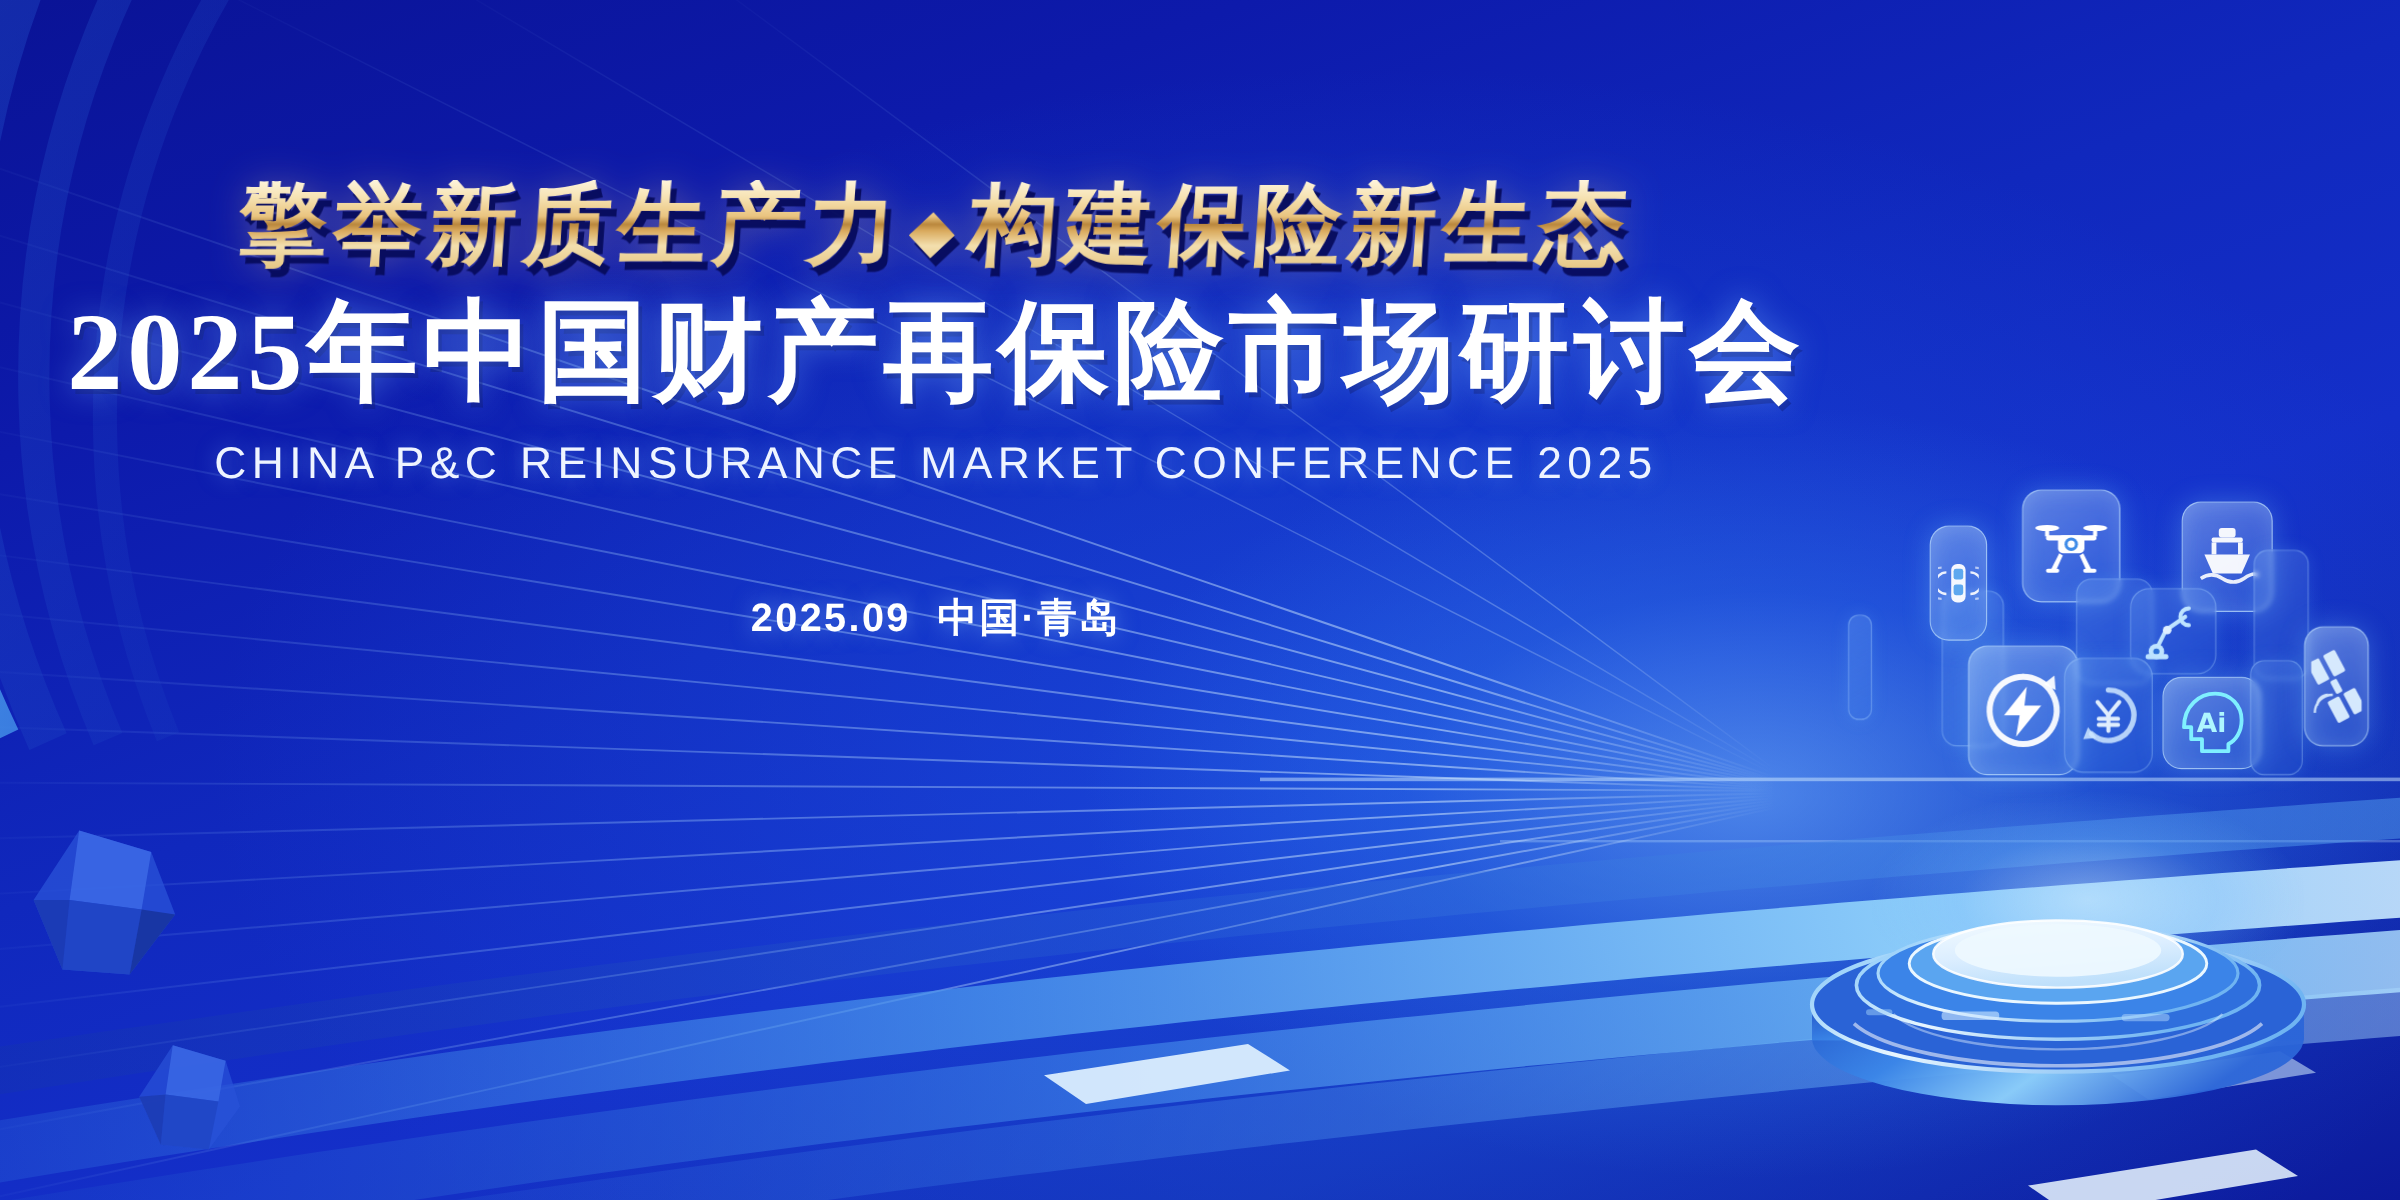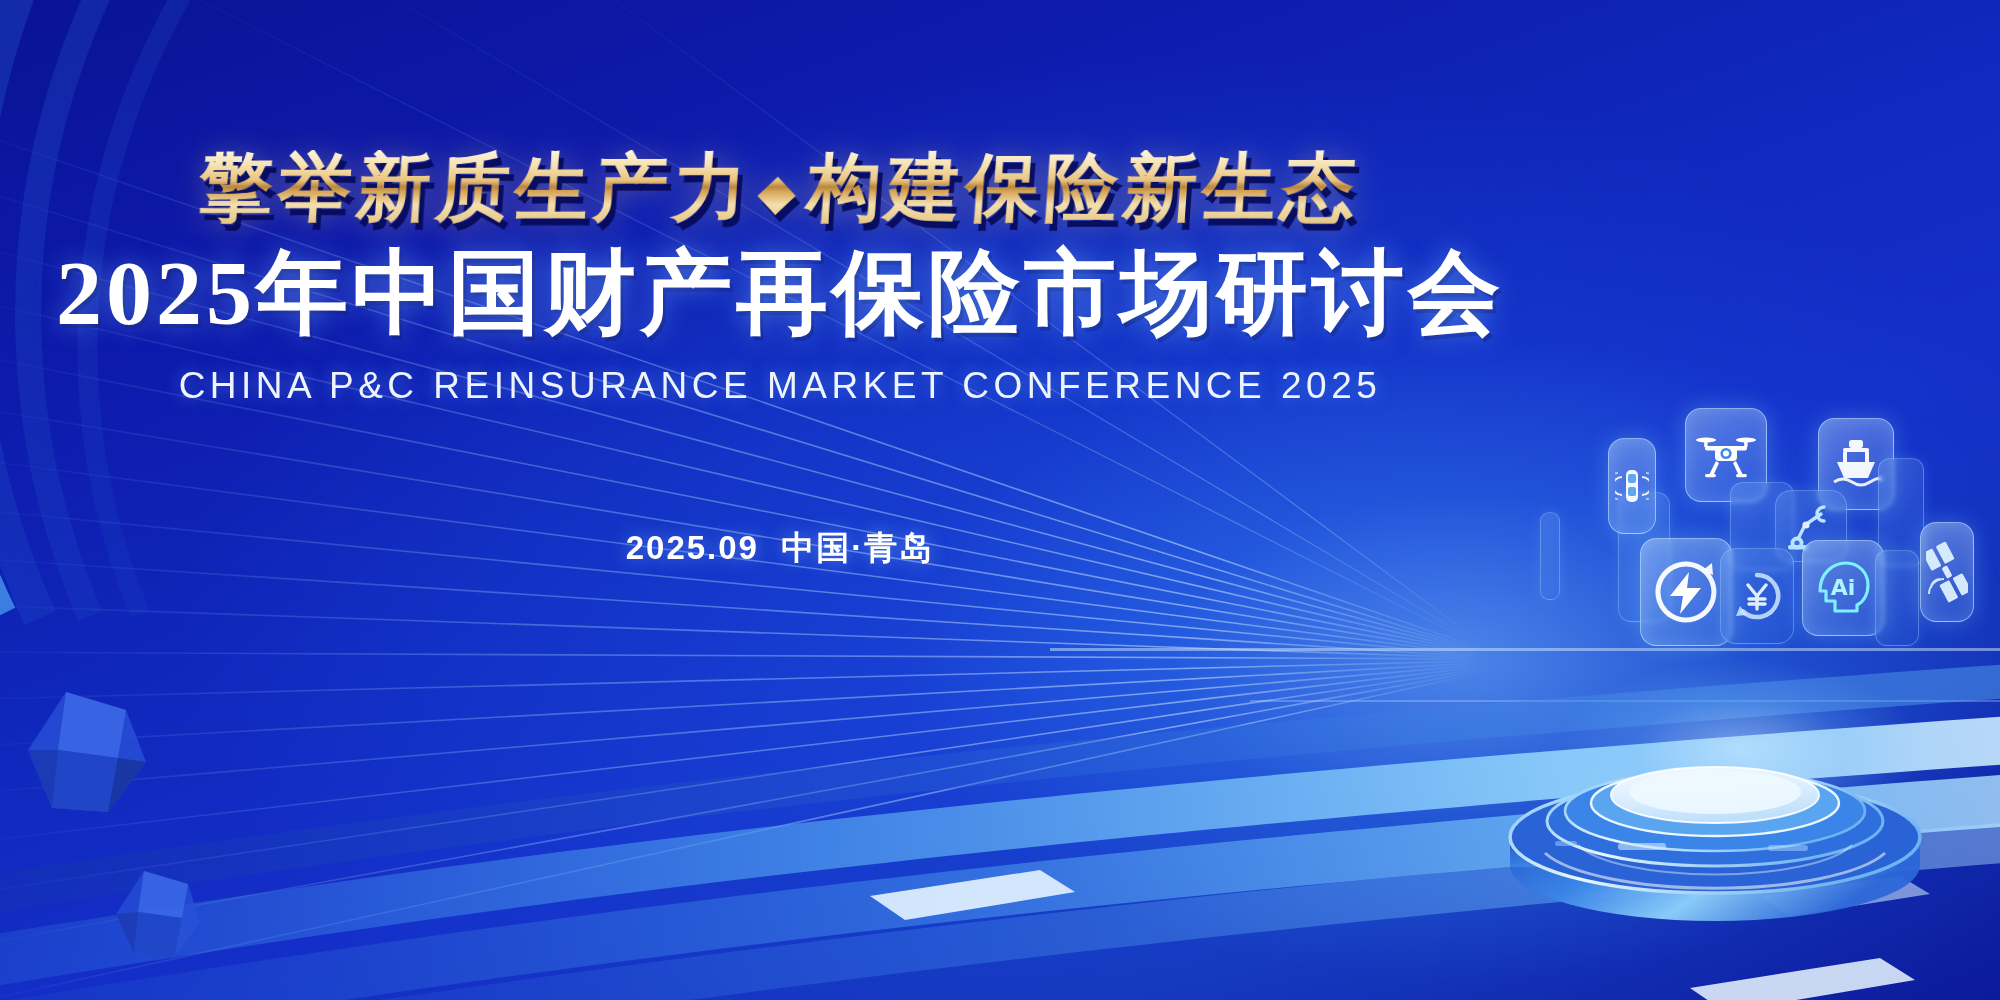--- a/index.html
+++ b/index.html
@@ -60,21 +60,21 @@
     white-space:nowrap;
   }
   .subtitle{
     margin-top:20px;
     font-size:37px;font-weight:400;letter-spacing:4.5px;
     color:#eef4ff;
     text-shadow:0 0 16px rgba(120,180,255,.5);
     white-space:nowrap;
   }
   .dateline{
-    margin-top:119px;
+    margin-top:86px;
     font-size:33px;font-weight:700;letter-spacing:2px;
     color:#ffffff;
     text-shadow:0 0 18px rgba(140,195,255,.55);
     white-space:nowrap;
   }
 
   
   .cluster{position:absolute;left:1530px;top:400px;width:470px;height:380px;}
   .card{
     position:absolute;
@@ -333,21 +333,21 @@
         <g stroke="#eaf6ff" stroke-width="3.4" stroke-linecap="round" opacity=".95">
           <path d="M16,15 L25,26"></path>
           <path d="M34,15 L25,26"></path>
           <path d="M25,26 L25,39"></path>
           <path d="M17,29 L33,29"></path>
           <path d="M17,34 L33,34"></path>
         </g>
       </svg>
     </div>
 
-    <div class="card" style="left:272px;top:140px;width:82px;height:96px;">
+    <div class="card" style="left:272px;top:164px;width:82px;height:77px;">
       <svg width="60" height="58" viewBox="0 0 60 58">
         <path d="M44,46 L44,52 L22,52 L22,42 L13,42 L13,32 L7,32 C7,14 20,4 33,4 C46,4 55,14 55,26 C55,36 50,43 44,46 Z" stroke="#7ff0ff" stroke-width="3.2" fill="none" stroke-linejoin="round"></path>
         <text x="30" y="36" font-family="DejaVu Sans, sans-serif" font-size="22" font-weight="700" fill="#aef6ff" text-anchor="middle">Ai</text>
       </svg>
     </div>
 
     <div class="card ghost" style="left:345px;top:150px;width:44px;height:96px;border-radius:12px;"></div>
 
     <div class="card" style="left:390px;top:122px;width:54px;height:100px;">
       <svg width="42" height="64" viewBox="0 0 42 64">

